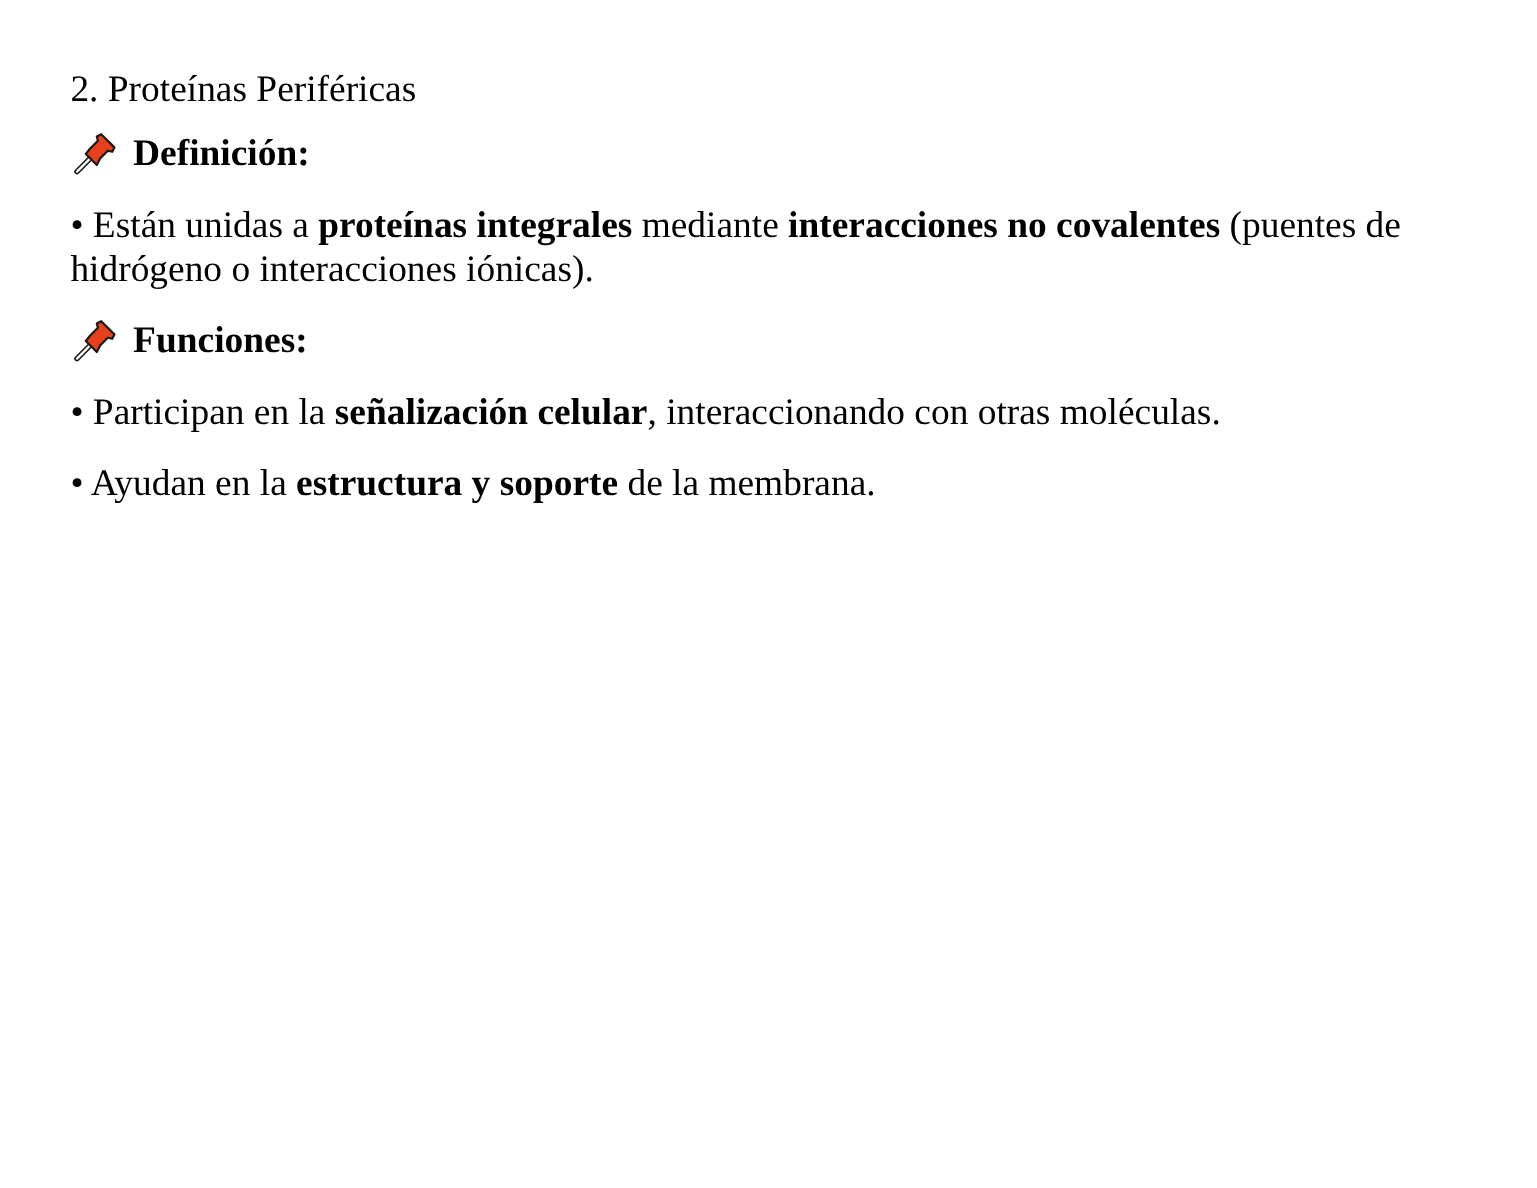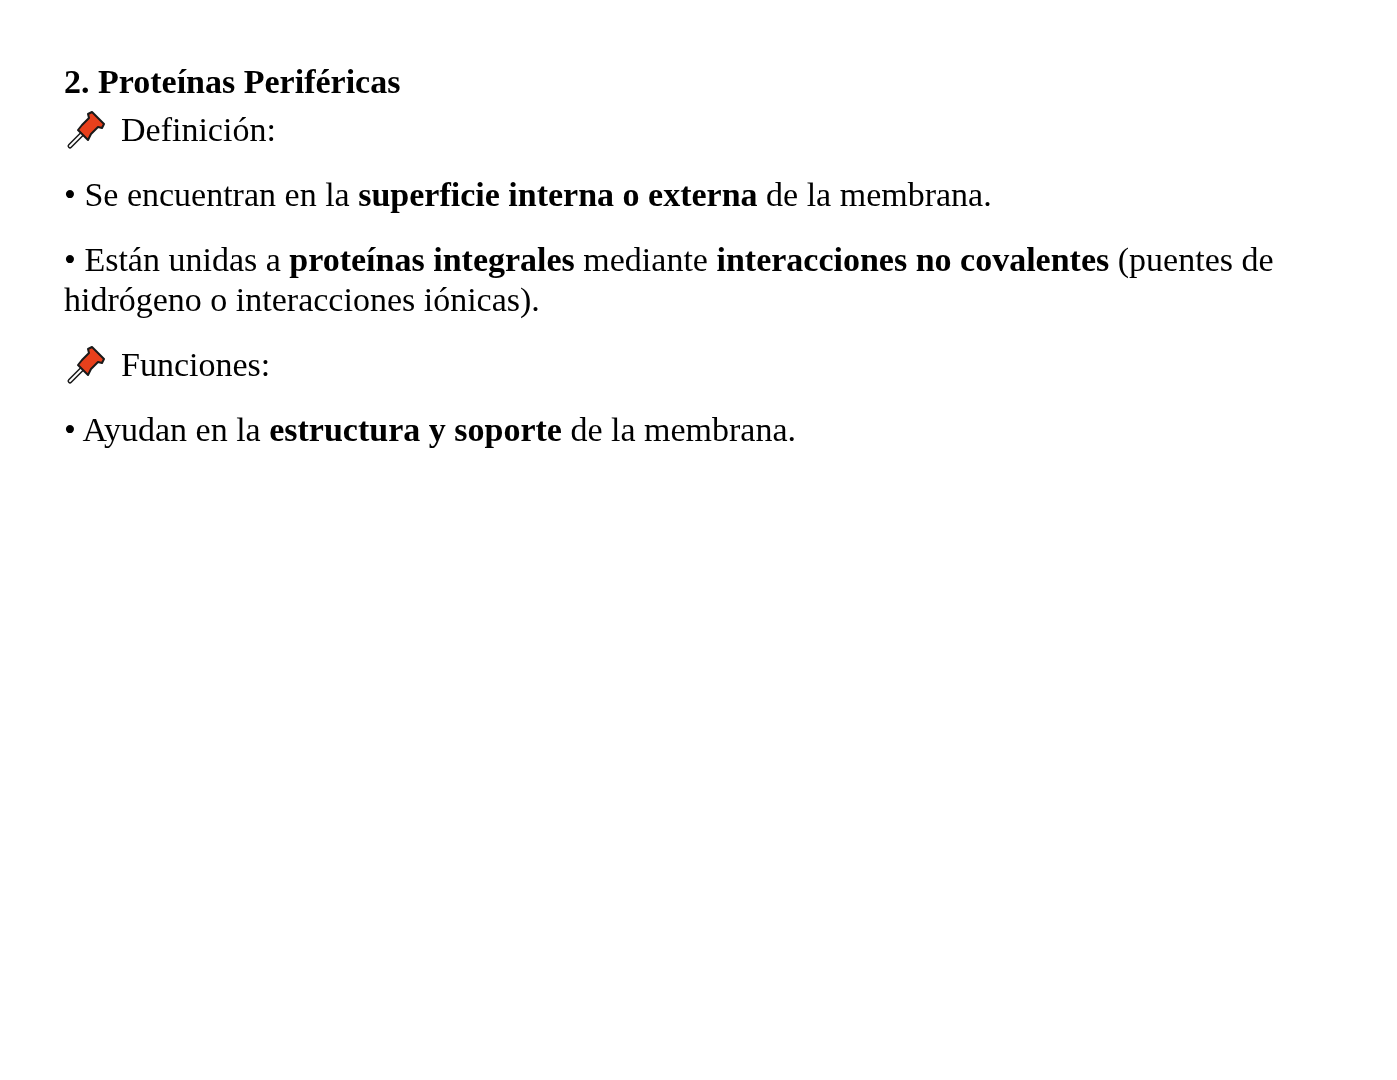--- a/index.html
+++ b/index.html
@@ -3,22 +3,22 @@
 <meta charset="utf-8">
 <style>
   html, body { margin: 0; padding: 0; background: #ffffff; }
   body {
     width: 1397px; height: 1080px; overflow: hidden;
     font-family: "Liberation Serif", "DejaVu Serif", serif;
     color: #000000;
   }
   .page { position: absolute; left: 64px; top: 62px; width: 1300px; }
   .p { font-size: 34px; line-height: 40px; margin: 0 0 25px 0; }
-  .title { font-weight: bold; margin-bottom: 8px; }
-  .heading { font-weight: normal; display: flex; }
+  .title { font-weight: normal; margin-bottom: 18px; }
+  .heading { font-weight: bold; display: flex; }
   .pin { width: 44px; height: 40px; margin-right: 13px; display: inline-block; }
   b { font-weight: bold; }
 </style>
 </head>
 <body>
 
 <div class="page">
   <p class="p title">2. Proteínas Periféricas</p>
 
   <p class="p heading">
@@ -26,31 +26,31 @@
       <svg viewBox="0 0 44 40" width="44" height="40">
         <line x1="6" y1="36" x2="18" y2="24" stroke="#1a1a1a" stroke-width="5" stroke-linecap="round"></line>
         <line x1="6" y1="36" x2="18" y2="24" stroke="#ffffff" stroke-width="2" stroke-linecap="round"></line>
         <path d="M14 20 L24 30 L27 24 L34 17 L38 18 L40 14 L28 2 L24 4 L25 8 L18 15 Z" fill="#e8401c" stroke="#1a1a1a" stroke-width="2" stroke-linejoin="round"></path>
       </svg>
     </span>
     <span>Definición:</span>
   </p>
 
 
-  <p class="p"><span>• Se encuentran en la </span><b>superficie interna o externa</b><span> de la membrana.</span></p>
 
   <p class="p"><span>• Están unidas a </span><b>proteínas integrales</b><span> mediante </span><b>interacciones no covalentes</b><span> (puentes de hidrógeno o interacciones iónicas).</span></p>
 
   <p class="p heading">
     <span class="pin">
       <svg viewBox="0 0 44 40" width="44" height="40">
         <line x1="6" y1="36" x2="18" y2="24" stroke="#1a1a1a" stroke-width="5" stroke-linecap="round"></line>
         <line x1="6" y1="36" x2="18" y2="24" stroke="#ffffff" stroke-width="2" stroke-linecap="round"></line>
         <path d="M14 20 L24 30 L27 24 L34 17 L38 18 L40 14 L28 2 L24 4 L25 8 L18 15 Z" fill="#e8401c" stroke="#1a1a1a" stroke-width="2" stroke-linejoin="round"></path>
       </svg>
     </span>
     <span>Funciones:</span>
   </p>
 
+  <p class="p"><span>• Participan en la </span><b>señalización celular</b><span>, interaccionando con otras moléculas.</span></p>
 
   <p class="p"><span>• Ayudan en la </span><b>estructura y soporte</b><span> de la membrana.</span></p>
 
 </div>
 
 </body></html>

